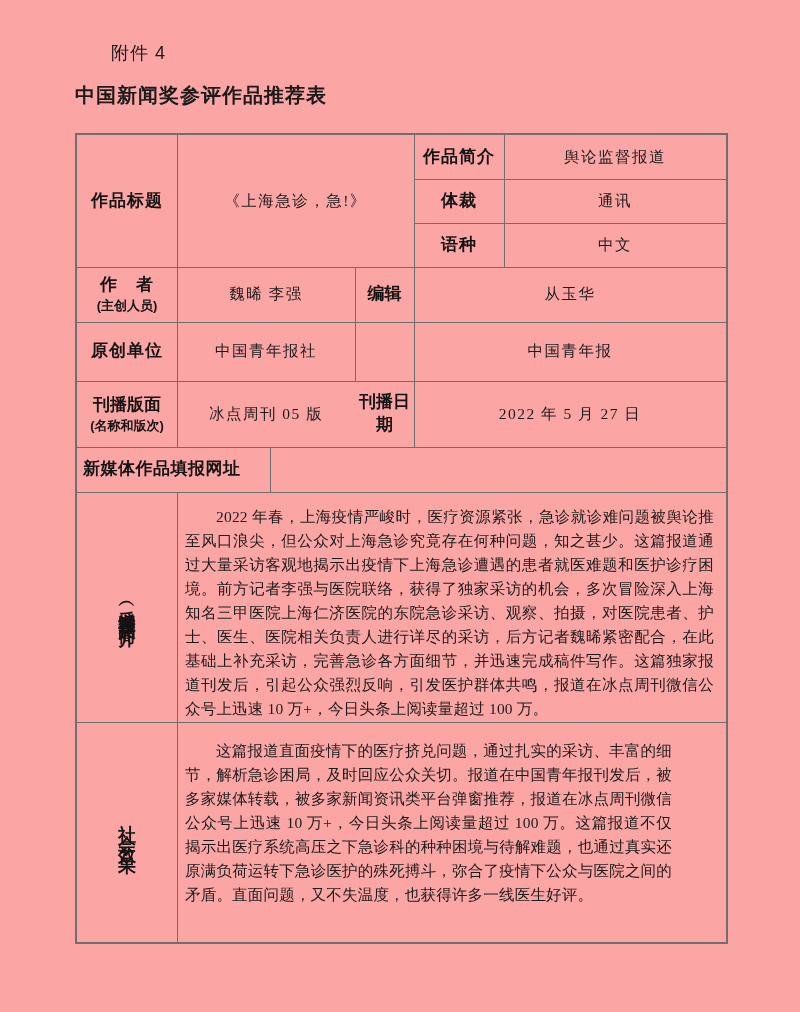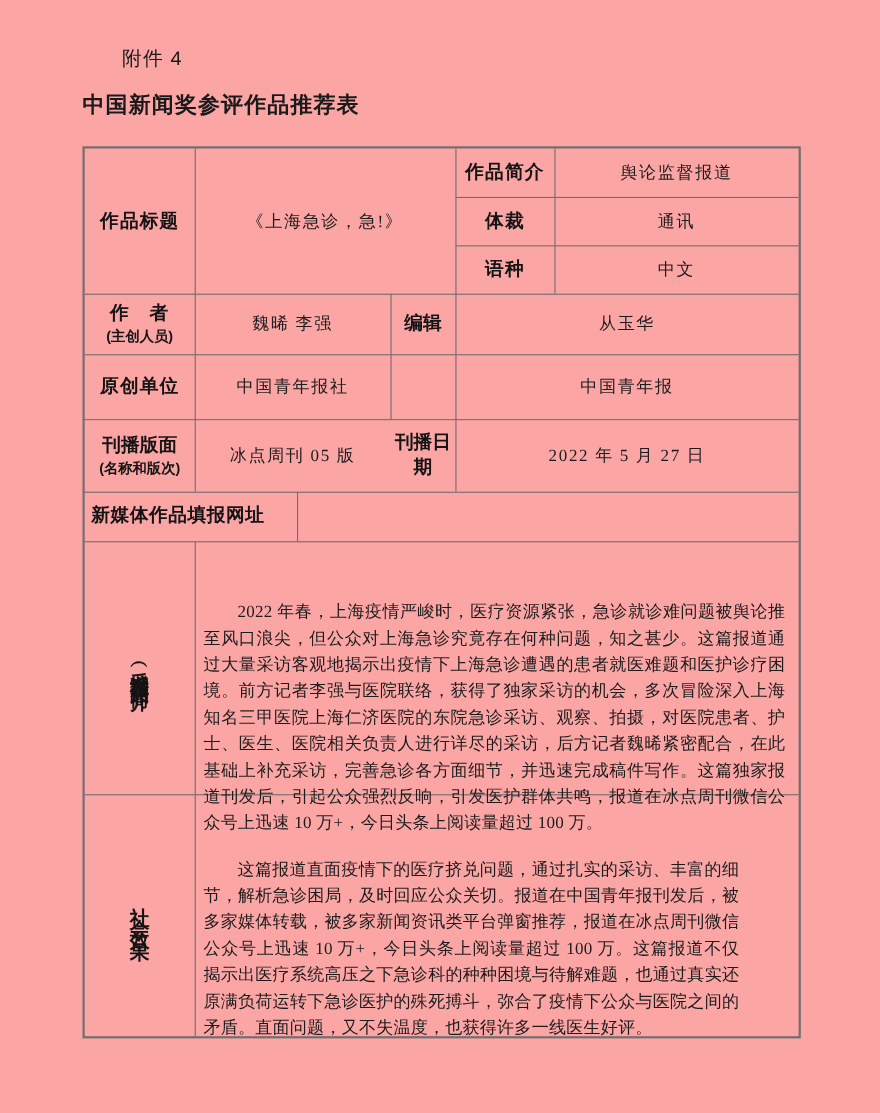--- a/index.html
+++ b/index.html
@@ -30,21 +30,21 @@
   }
   .lbl {
     font-family:"Liberation Sans", sans-serif; font-weight:bold;
     font-size:17px; letter-spacing:1px; color:#141414; line-height:1.35;
   }
   .sub { display:block; font-size:13px; letter-spacing:0; font-weight:bold; }
   .val {
     font-family:"Liberation Serif", serif; font-size:15.5px;
     letter-spacing:1.5px; color:#1c1c1c;
   }
-  .para-cell { align-items:flex-start; justify-content:flex-end; text-align:left;margin-top:40px; }
+  .para-cell { align-items:flex-start; justify-content:flex-end; text-align:left; }
   .para {
     font-family:"Liberation Serif", serif; font-size:15.5px; line-height:24px;
     letter-spacing:0.2px; text-indent:2em; text-align:justify; color:#1c1c1c;
     margin:0;
   }
   .vtext {
     writing-mode:vertical-rl;
     font-family:"Liberation Sans", sans-serif; font-weight:bold; color:#141414;
   }
   .vtext-intro { font-size:17px; }

